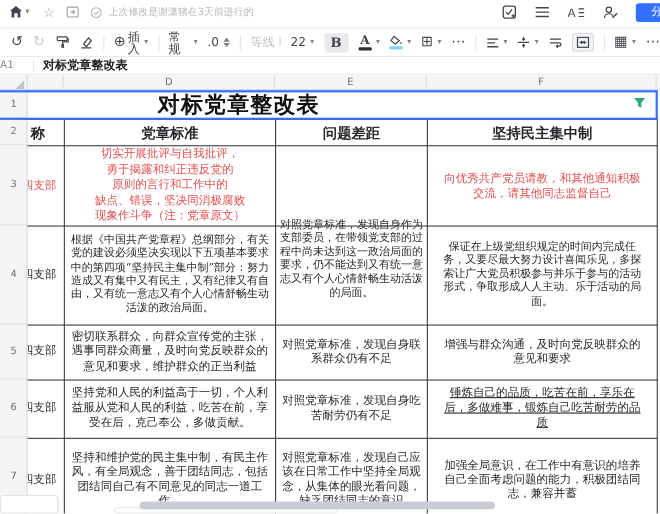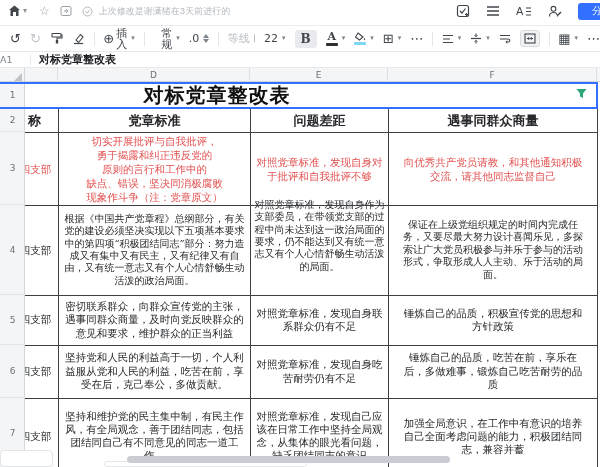--- a/index.html
+++ b/index.html
@@ -10,40 +10,40 @@
     color:#41464c; background:#fff;
   }
   
   .topbar { position:absolute; left:0; top:0; width:600px; height:24px; background:#fff; }
   .topbar-inner { display:flex; align-items:center; height:22px; padding-left:8px; }
   .home-wrap { display:flex; align-items:center; gap:2px; cursor:pointer; }
   .caret { font-size:8px; color:#8a9097; line-height:1; }
   .doc-title { margin-left:20px; font-size:12.5px; font-weight:700; color:#1f2329; white-space:nowrap; }
   .tb-ico { margin-left:10px; display:flex; align-items:center; color:#8a9097; }
   .star { font-size:12px; color:#9aa0a6; margin-left:12px; }
-  .modified { margin-left:6px; font-size:9px; color:#b4b8bd; white-space:nowrap;font-family:Liberation Mono, monospace; }
+  .modified { margin-left:6px; font-size:9px; color:#b4b8bd; white-space:nowrap; }
   .topbar-right { position:absolute; right:0; top:0; height:22px; display:flex; align-items:center; gap:16px; }
   .share-btn {
     width:48px; height:17px; background:#3370ff; color:#fff; font-size:10px;
     border:none; border-radius:3px; display:flex; align-items:center; justify-content:center;
     margin-right:-26px; cursor:pointer;
   }
   
   .toolbar {
     position:absolute; left:0; top:25px; width:600px; height:27px;
     border-top:1px solid #ececee; border-bottom:1px solid #e7e8ea;
     display:flex; align-items:center; padding-left:10px; gap:9px; background:#fff;
   }
   .tbtn { display:flex; align-items:center; gap:2px; font-size:11px; color:#41464c; cursor:pointer; line-height:1; }
   .tbtn .glyph { font-size:13px; }
   .tbtn.disabled { color:#c3c7cc; }
   .tbtn.active { background:#e8eaed; border-radius:3px; padding:3px 6px; }
   .sep { width:1px; height:14px; background:#e4e5e8; }
   .dd-caret { font-size:7px; color:#7d838a; margin-left:2px; }
-  .numfmt { width:54px; justify-content:space-between;text-align:right; }
+  .numfmt { width:54px; justify-content:space-between; }
   .fontname { color:#b9bdc4; width:56px; overflow:hidden; white-space:nowrap; }
   .dec-arrows { display:flex; flex-direction:column; gap:1px; margin-left:2px; }
   .dec-arrows i { width:0; height:0; border-left:3px solid transparent; border-right:3px solid transparent; }
   .dec-arrows .up { border-bottom:4px solid #7d838a; }
   .dec-arrows .dn { border-top:4px solid #7d838a; }
   .swatch { display:flex; flex-direction:column; align-items:center; gap:1px; }
   .swatch .bar { width:12px; height:3px; border-radius:1px; }
   .bold-b { font-weight:700; font-size:12px; font-family:"DejaVu Serif",serif; }
   .boxed { border:1px solid #d9dbde; background:#f1f2f4; border-radius:3px; padding:2px 3px; }
   
@@ -298,53 +298,52 @@
       <svg width="11" height="11" viewBox="0 0 11 11">
           <path d="M0.5 1 h10 L7 5.5 V10 L4 8.5 V5.5 Z" fill="#2aa876"></path>
         </svg>
     </span>
 
     <div class="cell hdr" style="left:25px; top:109px; width:33px; height:23px; justify-content:flex-start;">
       <span>称</span>
     </div>
     <div class="cell hdr" style="left:59px; top:109px; width:191px; height:23px;font-family:Liberation Mono, monospace;">党章标准</div>
     <div class="cell hdr" style="left:251px; top:109px; width:137px; height:23px;">问题差距</div>
-    <div class="cell hdr" style="left:389px; top:109px; width:208px; height:23px;">遇事同群众商量</div>
+    <div class="cell hdr" style="left:389px; top:109px; width:208px; height:23px;">坚持民主集中制</div>
 
     <div class="cell branch r3 red" style="left:25px; top:133px; width:33px; height:71px;">
         <span>四支部</span>
       </div>
-    <div class="cell r3 red pre" style="left:59px; top:133px; width:191px; height:71px;">切实开展批评与自我批评，
+    <div class="cell r3 red pre" style="left:59px; top:133px; width:191px; height:71px;font-family:Liberation Serif, serif;">切实开展批评与自我批评，
 勇于揭露和纠正违反党的
 原则的言行和工作中的
 缺点、错误，坚决同消极腐败
 现象作斗争（注：党章原文）</div>
-    <div class="cell r3 red" style="left:251px; top:133px; width:137px; height:71px;">对照党章标准，发现自身对于批评和自我批评不够</div>
     <div class="cell r3 red" style="left:389px; top:133px; width:208px; height:71px; padding:1px 14px;">向优秀共产党员请教，和其他通知积极交流，请其他同志监督自己</div>
 
     <div class="cell branch r4" style="left:25px; top:206px; width:33px; height:88px;">
         <span>四支部</span>
       </div>
-    <div class="cell r4" style="left:59px; top:206px; width:191px; height:88px;">根据《中国共产党章程》总纲部分，有关党的建设必须坚决实现以下五项基本要求中的第四项“积极团结同志”部分：努力造成又有集中又有民主，又有纪律又有自由，又有统一意志又有个人心情舒畅生动活泼的政治局面。</div>
+    <div class="cell r4" style="left:59px; top:206px; width:191px; height:88px;">根据《中国共产党章程》总纲部分，有关党的建设必须坚决实现以下五项基本要求中的第四项“坚持民主集中制”部分：努力造成又有集中又有民主，又有纪律又有自由，又有统一意志又有个人心情舒畅生动活泼的政治局面。</div>
     <div class="cell r4" style="left:251px; top:192px; width:137px; height:88px;">对照党章标准，发现自身作为支部委员，在带领党支部的过程中尚未达到这一政治局面的要求，仍不能达到又有统一意志又有个人心情舒畅生动活泼的局面。</div>
     <div class="cell r4" style="left:389px; top:206px; width:208px; height:88px; padding:1px 14px;">保证在上级党组织规定的时间内完成任务，又要尽最大努力设计喜闻乐见，多探索让广大党员积极参与并乐于参与的活动形式，争取形成人人主动、乐于活动的局面。</div>
 
     <div class="cell branch r5" style="left:25px; top:296px; width:33px; height:48px;">
         <span>四支部</span>
       </div>
     <div class="cell r5" style="left:59px; top:296px; width:191px; height:48px;">密切联系群众，向群众宣传党的主张，遇事同群众商量，及时向党反映群众的意见和要求，维护群众的正当利益</div>
     <div class="cell r5" style="left:251px; top:296px; width:137px; height:48px;">对照党章标准，发现自身联系群众仍有不足</div>
-    <div class="cell r5" style="left:389px; top:296px; width:208px; height:48px; padding:1px 14px;">锤炼自己的品质，积极宣传党的思想和方针政策</div>
+    <div class="cell r5" style="left:389px; top:296px; width:208px; height:48px; padding:1px 14px;">增强与群众沟通，及时向党反映群众的意见和要求</div>
 
     <div class="cell branch r6" style="left:25px; top:346px; width:33px; height:51px;">
         <span>四支部</span>
       </div>
     <div class="cell r6" style="left:59px; top:346px; width:191px; height:51px;">坚持党和人民的利益高于一切，个人利益服从党和人民的利益，吃苦在前，享受在后，克己奉公，多做贡献。</div>
     <div class="cell r6" style="left:251px; top:346px; width:137px; height:51px;">对照党章标准，发现自身吃苦耐劳仍有不足</div>
-    <div class="cell r6" style="left:389px; top:346px; width:208px; height:51px; padding:1px 14px;">锤炼自己的品质，吃苦在前，享乐在后，多做难事，锻炼自己吃苦耐劳的品质</div>
+    <div class="cell r6" style="left:389px; top:346px; width:208px; height:51px; padding:1px 14px;text-decoration:underline;">锤炼自己的品质，吃苦在前，享乐在后，多做难事，锻炼自己吃苦耐劳的品质</div>
 
     <div class="cell branch r7" style="left:25px; top:399px; width:33px; height:74px;">
         <span>四支部</span>
       </div>
     <div class="cell r7" style="left:59px; top:399px; width:191px; height:74px;">坚持和维护党的民主集中制，有民主作风，有全局观念，善于团结同志，包括团结同自己有不同意见的同志一道工作。</div>
     <div class="cell r7" style="left:251px; top:399px; width:137px; height:74px;">对照党章标准，发现自己应该在日常工作中坚持全局观念，从集体的眼光看问题，缺乏团结同志的意识</div>
     <div class="cell r7" style="left:389px; top:399px; width:208px; height:74px; padding:1px 14px;">加强全局意识，在工作中有意识的培养自己全面考虑问题的能力，积极团结同志，兼容并蓄</div>
 
     <div class="vline" style="left:58px;"></div>
     <div class="vline" style="left:250px;"></div>

